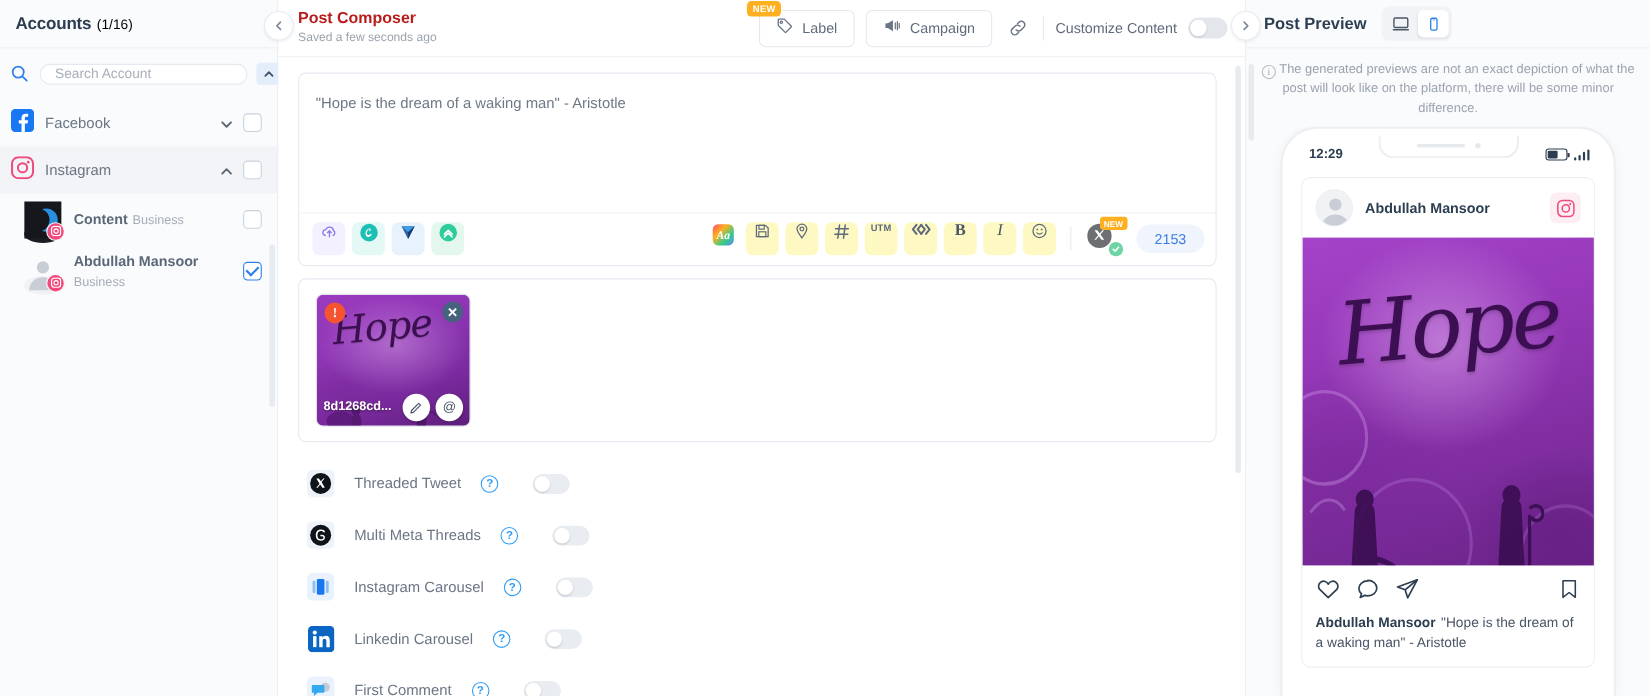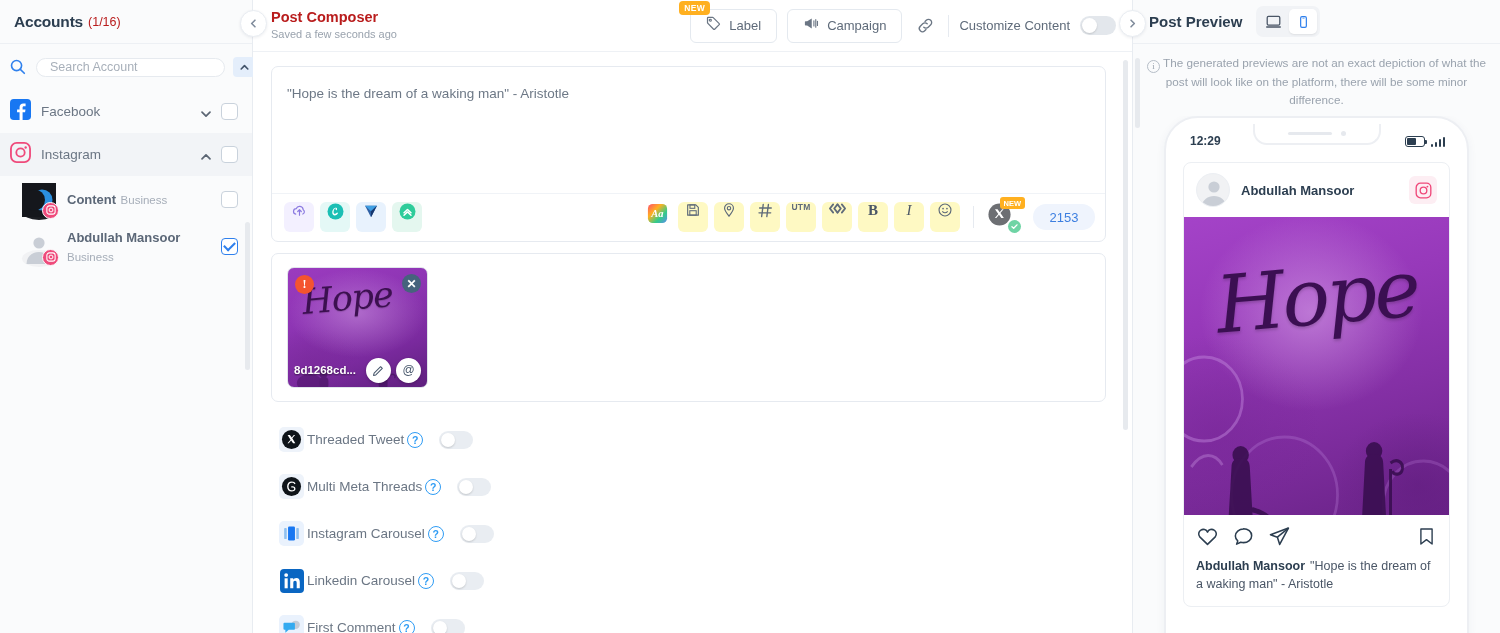--- a/index.html
+++ b/index.html
@@ -21,21 +21,21 @@
     position: relative;
     flex: 0 0 253px;
   }
   .sb-header {
     height: 44px; display: flex; align-items: center;
     padding: 0 14px;
     border-bottom: 1px solid #edf0f4;
     background: #fafbfc;
   }
   .sb-title { font-size: 15.5px; font-weight: bold; color: #2c3e50; letter-spacing: -0.2px; }
-  .sb-count { font-size: 12.5px; color: #b91c1c; margin-left: 5px; font-weight: normal; }
+  .sb-count { font-size: 12.5px; color: #000000; margin-left: 5px; font-weight: normal; }
 
   .sb-body { padding: 0; }
   .cat-select {
     margin: 13px 11px 0 11px;
     height: 34px;
     border: 1px solid #e6eaef;
     border-radius: 6px;
     background: #fff;
     display: flex; align-items: center; justify-content: space-between;
     padding: 0 13px;
@@ -250,21 +250,21 @@
     display: flex; align-items: center; justify-content: center;
     cursor: pointer; flex: 0 0 25px; box-shadow: 0 1px 3px rgba(0,0,0,.25);
     font-size: 12px; color: #46566a;
   }
   .thumb-fig {
     position: absolute; bottom: 0; width: 100%; height: 30px; opacity: .55;
   }
 
   
   .opt-list { padding: 14px 0 0 8px; }
-  .opt-row { display: flex; align-items: center; height: 47px; gap: 3px; }
+  .opt-row { display: flex; align-items: center; height: 47px; gap: 18px; }
   .opt-ico {
     width: 25px; height: 25px; border-radius: 5px; background: #eaf2fd;
     display: flex; align-items: center; justify-content: center; flex: 0 0 25px;
   }
   .opt-lbl { font-size: 13.5px; color: #6b7684; }
   .qmark {
     width: 16px; height: 16px; border-radius: 50%;
     border: 1.3px solid #2f9cf4; color: #2f9cf4;
     font-size: 10.5px; font-weight: bold;
     display: flex; align-items: center; justify-content: center;

